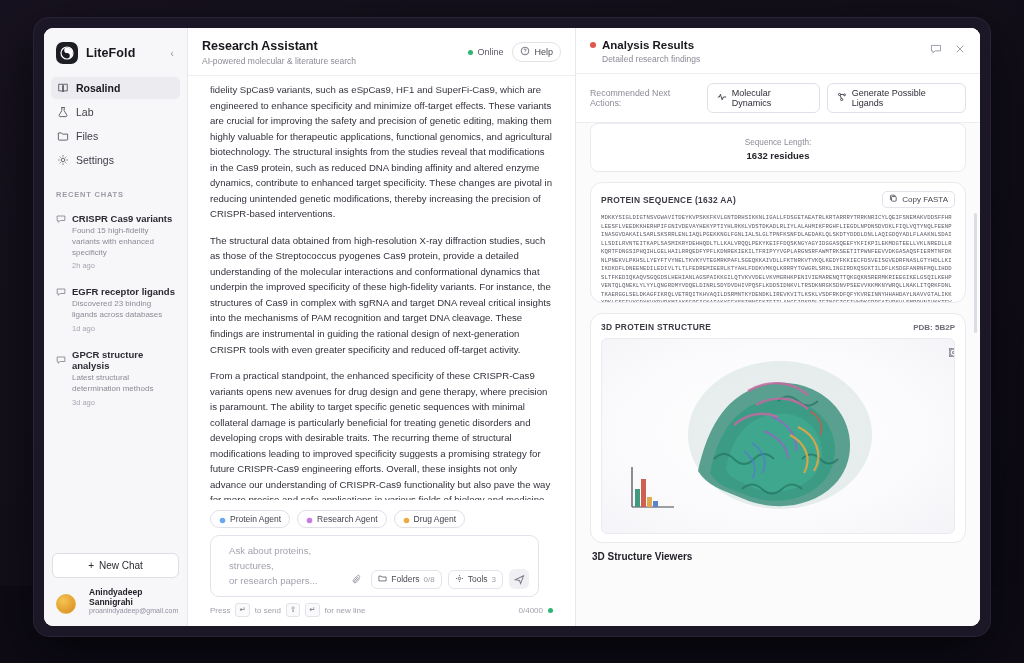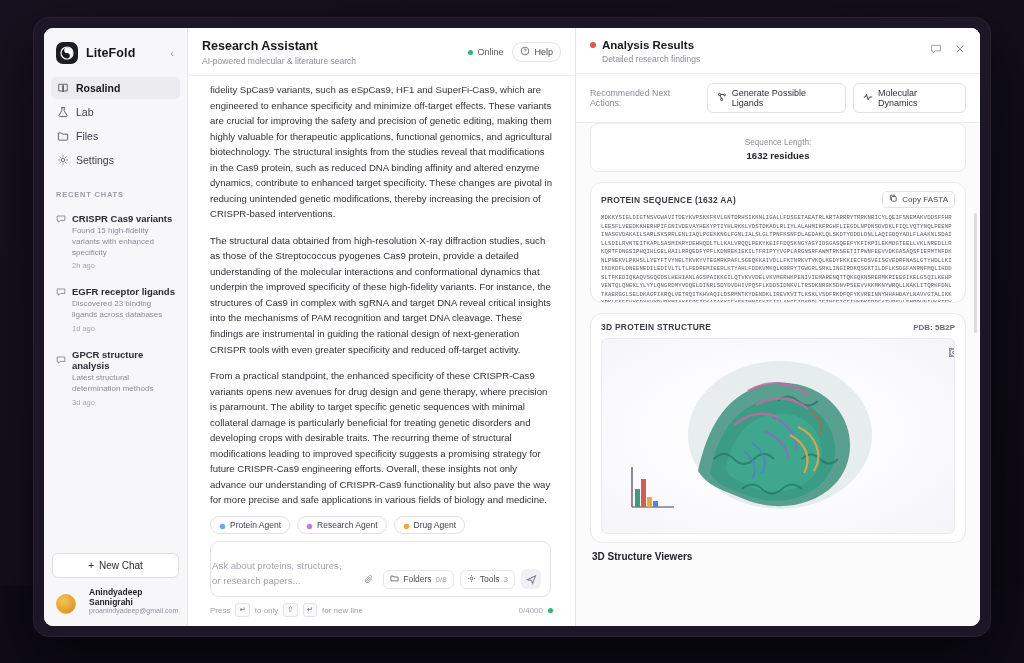--- a/index.html
+++ b/index.html
@@ -229,24 +229,24 @@
     border-radius: 11px;
     padding: 3px 8px;
     font-size: 8.5px;
     color: #42424e;
     background: #fff;
     cursor: pointer;
   }
   .chip-dot { width:7px; height:7px; }
 
   .composer {
-    margin: 0 24px 6px 22px;
+    margin: 0 36px 6px 22px;
     border: 1px solid #e2e2ea;
     border-radius: 9px;
-    padding: 9px 9px 7px 1px;
+    padding: 9px 9px 7px 18px;
     display: flex;
     align-items: flex-end;
     gap: 6px;
     min-height: 56px;
   }
   .composer-text {
     flex: 1 1 auto;
     font-size: 9.6px;
     color: #a3a3b0;
     line-height: 1.55;
@@ -635,21 +635,21 @@
               <svg width="11" height="11" viewBox="0 0 12 12" fill="none" stroke="currentColor" stroke-width="1.1">
                 <path d="M1.4 6.2 10.4 2 7.2 10.4 5.9 7z"></path>
               </svg>
             </div>
           </div>
         </div>
 
         <div class="composer-footer">
           <span>Press</span>
           <span class="kbd">↵</span>
-          <span>to only</span>
+          <span>to send</span>
           <span class="kbd">⇧</span>
           <span class="kbd">↵</span>
           <span>for new line</span>
           <span class="counter">
             <span>0/4000</span>
             <span class="dot"></span>
           </span>
         </div>
       </div>
 
@@ -674,35 +674,35 @@
               </svg>
             </span>
           </div>
         </div>
 
         <div class="next-actions">
           <span class="na-label">Recommended Next Actions:</span>
           <div class="na-btn">
             <span>
               <svg width="10" height="10" viewBox="0 0 12 12" fill="none" stroke="#3a3a45" stroke-width="1.1">
+                <path d="M1 6h1.8l1.3-3.2L6.2 9.4 7.6 6H11"></path>
+              </svg>
+            </span>
+            <span>Molecular Dynamics</span>
+          </div>
+          <div class="na-btn">
+            <span>
+              <svg width="10" height="10" viewBox="0 0 12 12" fill="none" stroke="#3a3a45" stroke-width="1.1">
                 <circle cx="3" cy="3" r="1.3"></circle>
                   <circle cx="9" cy="3.4" r="1.1"></circle>
                 <circle cx="5.6" cy="9" r="1.3"></circle>
                   <path d="M3.9 3.9l1.2 3.8M4.1 2.8l3.8.4"></path>
               </svg>
             </span>
             <span>Generate Possible Ligands</span>
-          </div>
-          <div class="na-btn">
-            <span>
-              <svg width="10" height="10" viewBox="0 0 12 12" fill="none" stroke="#3a3a45" stroke-width="1.1">
-                <path d="M1 6h1.8l1.3-3.2L6.2 9.4 7.6 6H11"></path>
-              </svg>
-            </span>
-            <span>Molecular Dynamics</span>
           </div>
         </div>
 
         <div class="right-scroll">
           <div class="right-scrollbar"></div>
 
           <div class="card card-partial">
             <div class="seq-len-wrap">
               <div class="seq-len-label">Sequence Length:</div>
               <div class="seq-len-val">1632 residues</div>

